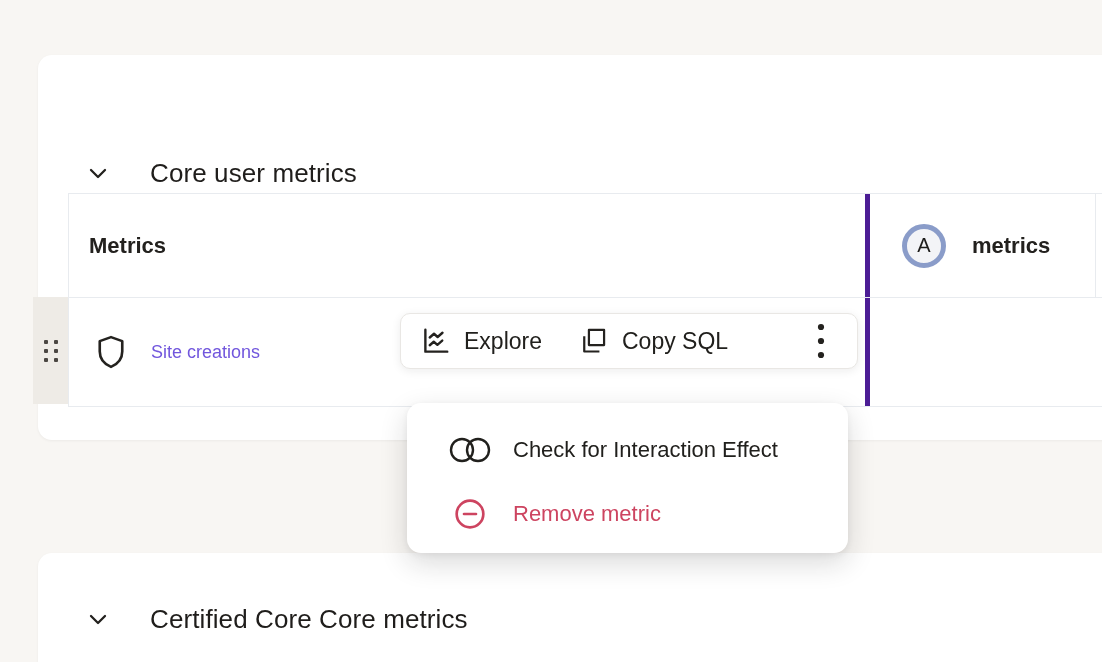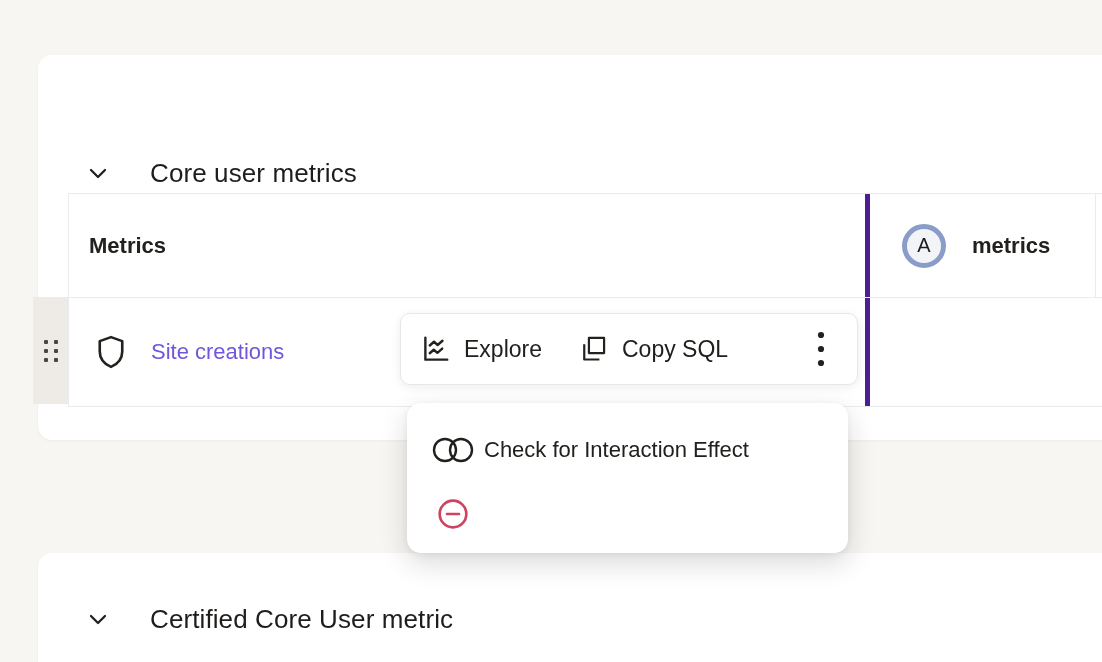--- a/index.html
+++ b/index.html
@@ -69,21 +69,21 @@
     border: 5px solid #8a9cc9;
     background: #f3f4f7;
     display: flex; align-items: center; justify-content: center;
     font-size: 20px; color: #1e1d1b;
   }
 
   .metric-cell { padding-left: 27px; gap: 0; }
   .shield-wrap { width: 30px; height: 36px; color: #24221f; display:flex; align-items:center; }
   .metric-name {
     margin-left: 25px;
-    font-size: 22px;
+    font-size: 18px;
     color: #7156dd;
     cursor: pointer;
     white-space: nowrap;
   }
   .value-cell { justify-content: flex-end; padding-right: 26px; font-size: 22px; color: #191c21; }
 
   
   .drag-gutter {
     position: absolute;
     left: 33px; top: 297px;
@@ -93,21 +93,21 @@
     display: flex; align-items: center; justify-content: center;
     cursor: grab;
   }
   .drag-dots { display: grid; grid-template-columns: repeat(2, 4px); grid-template-rows: repeat(3, 4px); gap: 5px 6px; }
   .drag-dots i { width: 4px; height: 4px; border-radius: 1px; background: #4a4642; }
 
   
   .hover-toolbar {
     position: absolute;
     left: 400px; top: 313px;
-    width: 458px; height: 72px;
+    width: 458px; height: 56px;
     background: #fff;
     border: 1px solid #e9e7e4;
     border-radius: 10px;
     box-shadow: 0 2px 10px rgba(27,25,22,0.08);
     display: flex; align-items: center;
     padding: 0 24px 0 20px;
     z-index: 10;
   }
   .tb-btn {
     display: flex; align-items: center; gap: 13px;
@@ -132,22 +132,22 @@
     width: 441px; height: 150px;
     background: #fff;
     border-radius: 14px;
     box-shadow: 0 10px 28px rgba(27,25,22,0.16), 0 2px 6px rgba(27,25,22,0.06);
     padding-top: 15px;
     z-index: 20;
   }
   .menu-item {
     height: 64px;
     display: flex; align-items: center;
-    padding-left: 23px;
-    gap: 8px;
+    padding-left: 40px;
+    gap: 20px;
     cursor: pointer;
     font-size: 22px;
   }
   .menu-icon { width: 46px; display: flex; align-items: center; justify-content: center; }
   .menu-item-interaction { color: #21201d; }
   .menu-item-remove { color: #cd4460; }
   .menu-item-remove .menu-icon { color: #cd4460; }
   .menu-item-interaction .menu-icon { color: #21201d; }
 
   svg { display: block; }
@@ -231,36 +231,37 @@
         </svg>
     </button>
   </div>
 
   <section class="card" id="card-certified">
     <span class="section-chevron">
       <svg width="24" height="24" viewBox="0 0 24 24" fill="none" stroke="currentColor" stroke-width="2.3" stroke-linecap="round" stroke-linejoin="round">
           <path d="M5 9l7 7 7-7"></path>
         </svg>
     </span>
-    <h2 class="section-title">Certified Core User metric</h2>
+    <h2 class="section-title">Certified Core Core metrics</h2>
   </section>
 
   <div class="dropdown-menu">
     <div class="menu-item menu-item-interaction">
       <span class="menu-icon">
         <svg width="44" height="28" viewBox="0 0 44 28" fill="none" stroke="currentColor" stroke-width="2.4">
             <circle cx="14" cy="14" r="11"></circle>
             <circle cx="30" cy="14" r="11"></circle>
           </svg>
       </span>
       <span>Check for Interaction Effect</span>
     </div>
     <div class="menu-item menu-item-remove">
       <span class="menu-icon">
         <svg width="32" height="32" viewBox="0 0 24 24" fill="none" stroke="currentColor" stroke-width="2" stroke-linecap="round">
             <circle cx="12" cy="12" r="10"></circle>
             <path d="M7.5 12h9"></path>
           </svg>
       </span>
+      <span>Remove metric</span>
     </div>
   </div>
 
 </div>
 
 </body></html>

